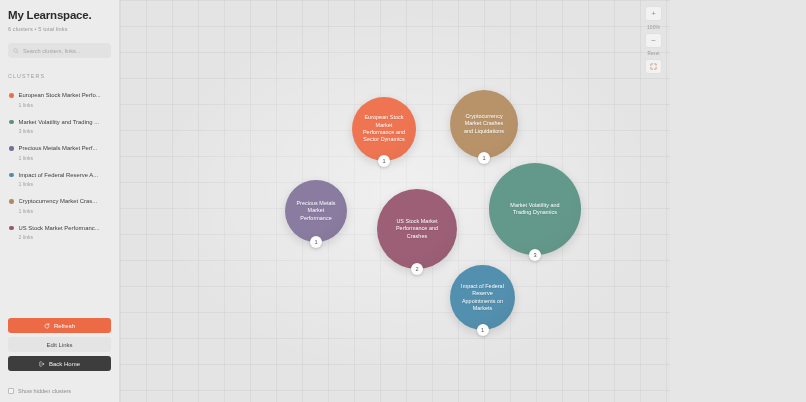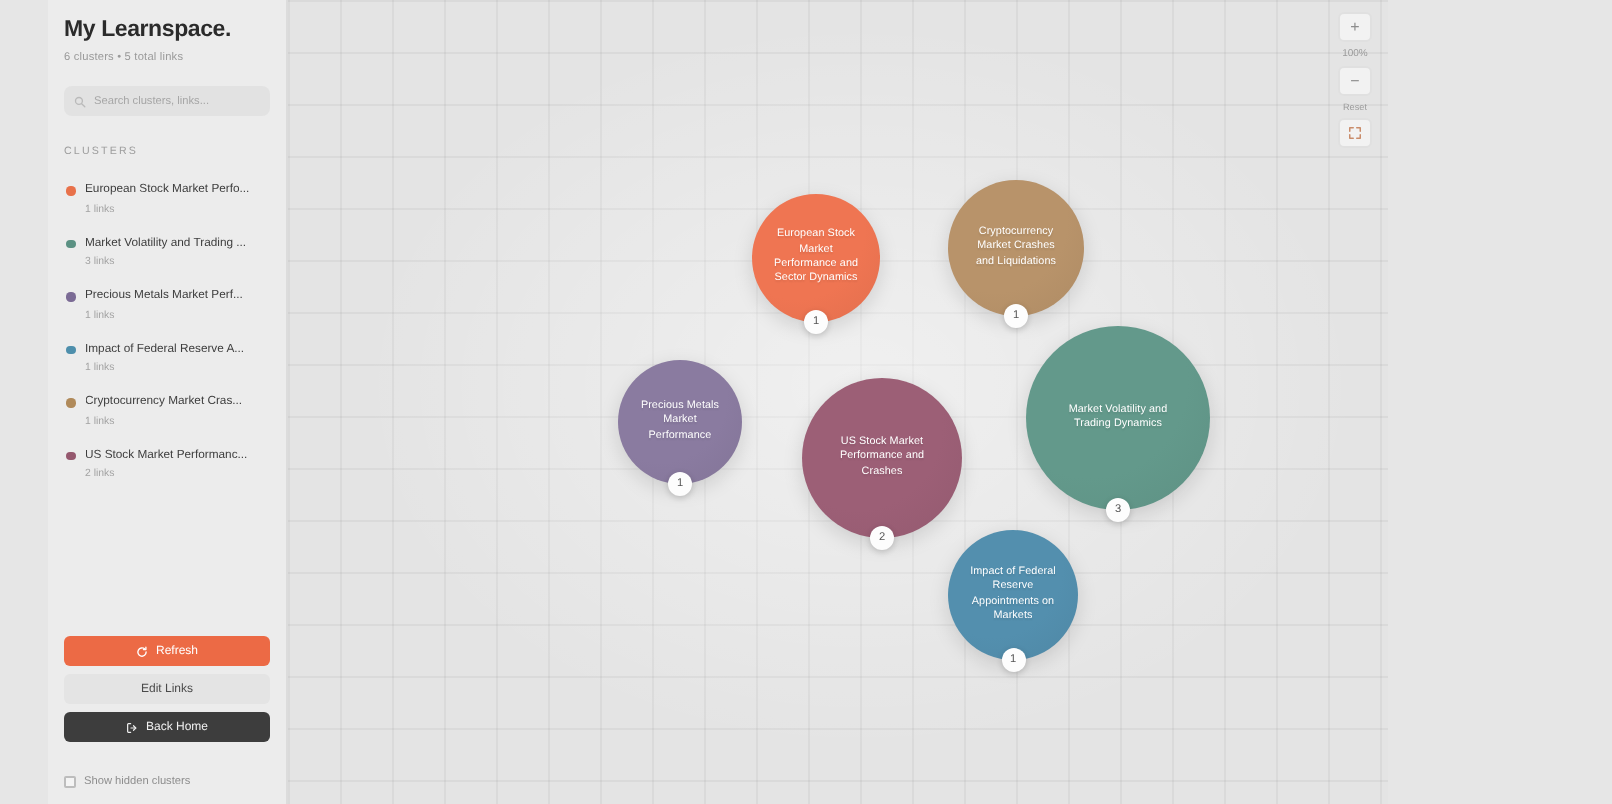--- a/index.html
+++ b/index.html
@@ -2,21 +2,21 @@
 <html><head>
 <meta charset="utf-8">
 <style>
   * { box-sizing: border-box; margin: 0; padding: 0; }
   html, body {
     width: 806px; height: 402px;
     overflow: hidden;
     font-family: "Liberation Sans", sans-serif;
     background: #e6e6e6;
   }
-  #app { position: relative; width: 670px; height: 402px; display: flex; margin-left: 24px; }
+  #app { position: relative; width: 670px; height: 402px; display: flex; }
 
   
   #sidebar {
     width: 120px; height: 402px;
     background: #ececec;
     border-right: 1px solid #dcdcdc;
     position: relative;
     flex: 0 0 120px;
   }
   .side-head { padding: 9px 8px 0 8px; }

